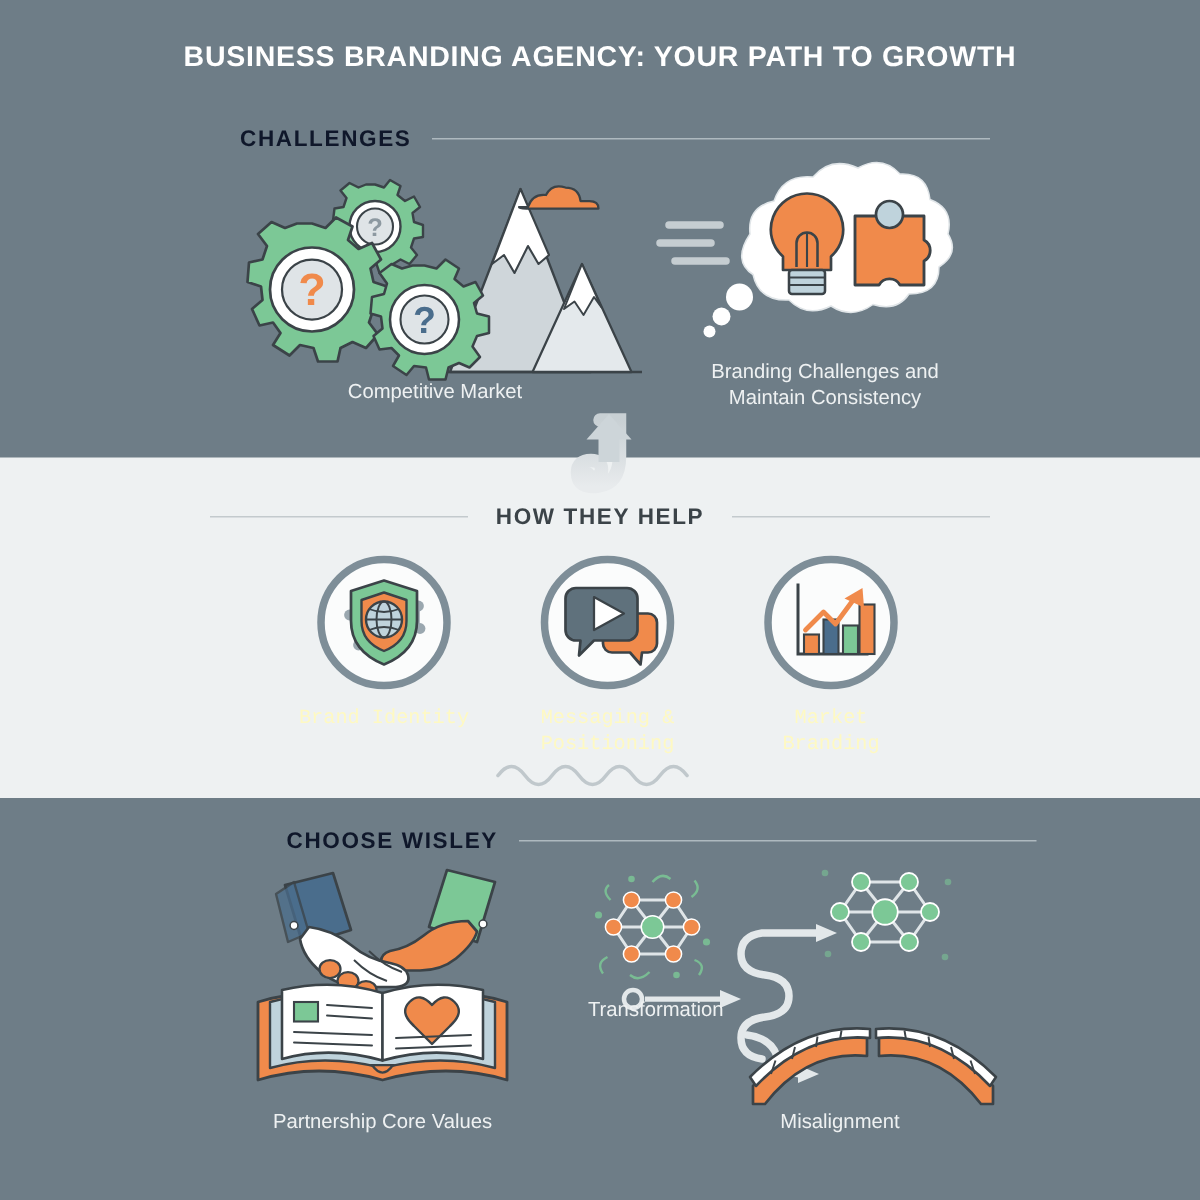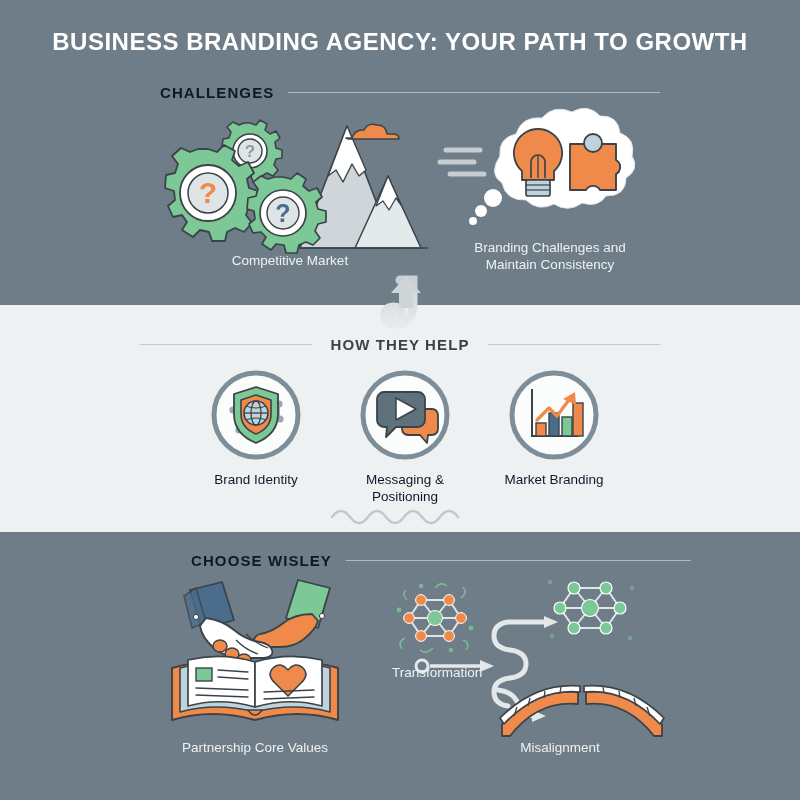--- a/index.html
+++ b/index.html
@@ -14,42 +14,42 @@
   .band{position:absolute;left:0;width:800px;}
   .band-dark{background:#6e7d87;}
   .band-light{background:#eef1f2;}
   #band-top{top:0;height:305px;}
   #band-mid{top:305px;height:227px;}
   #band-bot{top:532px;height:268px;}
 
   
   .main-title{
     position:absolute;top:28px;left:0;width:800px;text-align:center;
-    color:#ffffff;font-size:24px;font-weight:bold;letter-spacing:.5px;
+    color:#ffffff;font-size:19px;font-weight:bold;letter-spacing:.5px;
   }
 
   
   .sec-head{position:absolute;display:flex;align-items:center;gap:14px;}
   .sec-head .lbl{font-size:15px;font-weight:bold;letter-spacing:1.1px;white-space:nowrap;}
   .sec-head .rule{height:1px;flex:1;}
   .sec-head.on-dark .lbl{color:#0f172a;}
   .sec-head.on-dark .rule{background:#aeb9bf;}
   .sec-head.on-light .lbl{color:#3b4348;}
   .sec-head.on-light .rule{background:#c3cacd;}
 
   #head-challenges{top:84px;left:160px;width:500px;}
   #head-howhelp{top:336px;left:140px;width:520px;justify-content:center;gap:18px;}
   #head-howhelp .rule{flex:1;}
   #head-choose{top:552px;left:160px;width:500px;margin-left:31px;}
 
   
   .icon-block{position:absolute;text-align:center;}
   .cap{font-size:13.5px;line-height:1.25;}
   .cap-light{color:#eef1f2;}
-  .cap-dark{color:#0f172a;}
+  .cap-dark{color:#fef9c3;font-family:Liberation Mono, monospace;}
 
   
   .circ-wrap{width:94px;height:94px;margin:0 auto 10px;}
   svg{display:block;overflow:visible;}
 </style>
 </head>
 <body>
 
 <div class="page">
 

